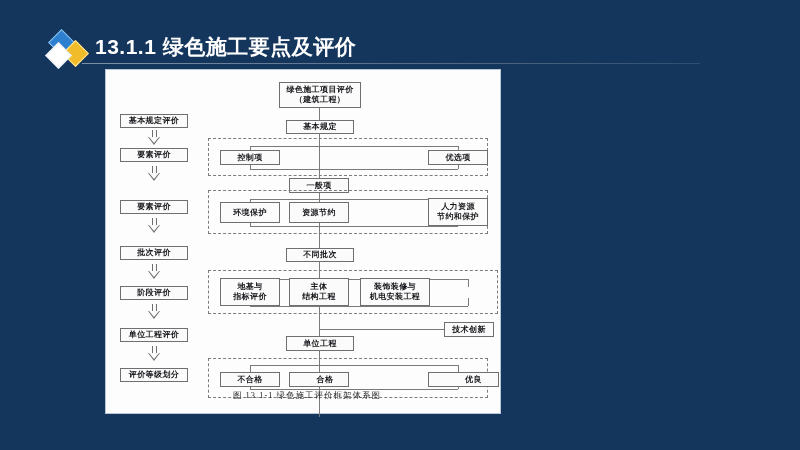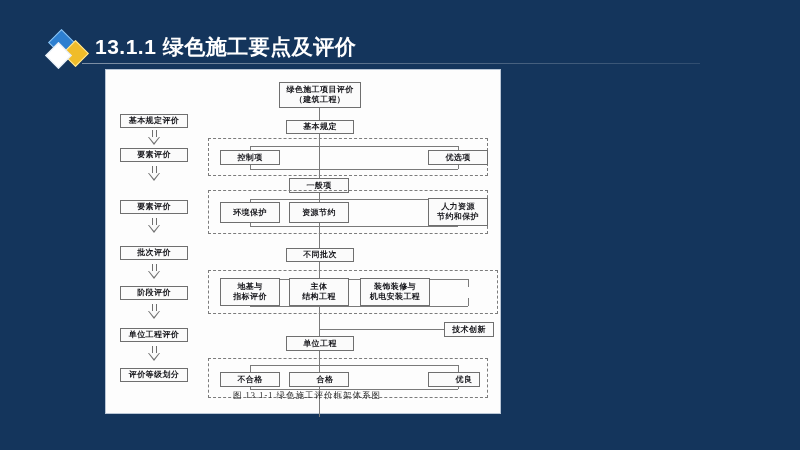--- a/index.html
+++ b/index.html
@@ -194,19 +194,19 @@
       <div class="dash" style="left:98px;top:288px;width:280px;height:40px;"></div>
       <div class="ln h" style="left:140px;top:295px;width:208px;"></div>
       <div class="ln v" style="left:140px;top:295px;height:8px;"></div>
       <div class="ln v" style="left:348px;top:295px;height:8px;"></div>
       <div class="ln h" style="left:140px;top:319px;width:208px;"></div>
       <div class="ln v" style="left:140px;top:311px;height:8px;"></div>
       <div class="ln v" style="left:348px;top:311px;height:8px;"></div>
 
       <div class="nd" style="left:110px;top:302px;width:60px;height:15px;">不合格</div>
       <div class="nd" style="left:179px;top:302px;width:60px;height:15px;padding-left:12px;">合格</div>
-      <div class="nd" style="left:318px;top:302px;width:52px;height:15px;padding-left:20px;">优良</div>
+      <div class="nd" style="left:318px;top:302px;width:71px;height:15px;padding-left:20px;">优良</div>
 
       <div id="caption">图 13.1-1  绿色施工评价框架体系图</div>
     </div>
   </div>
 
 </div>
 
 </body></html>

